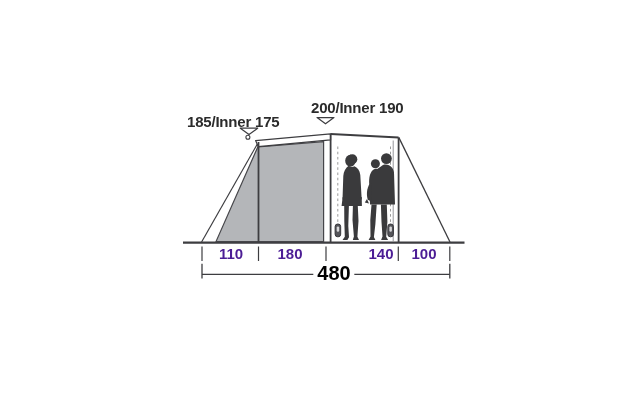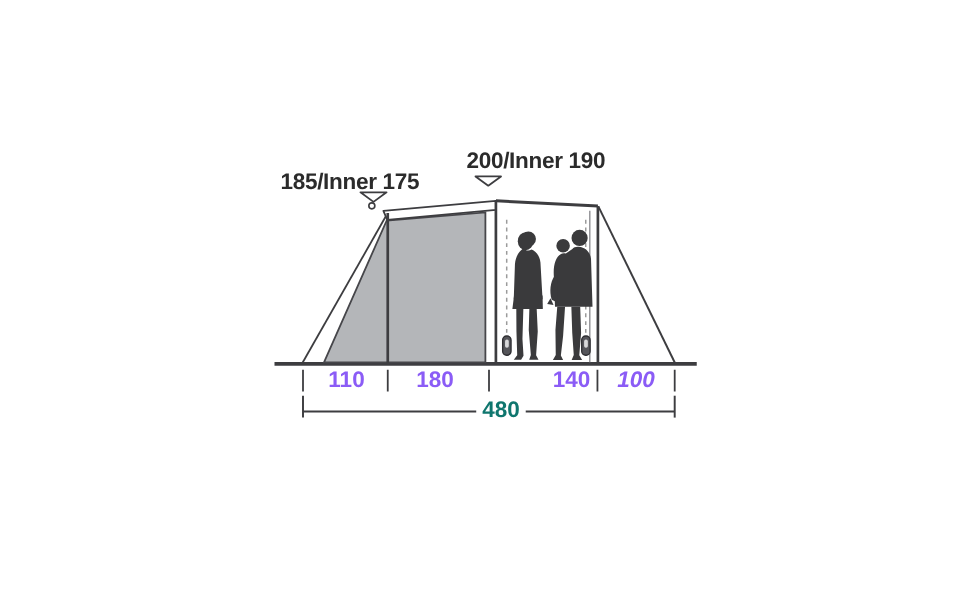--- a/index.html
+++ b/index.html
@@ -3,23 +3,23 @@
 <meta charset="utf-8">
 <style>
   html,body{margin:0;padding:0;}
   body{width:640px;height:400px;background:#ffffff;overflow:hidden;}
   .stage{position:relative;width:640px;height:400px;background:#ffffff;
          font-family:"Liberation Sans",sans-serif;}
   .stage svg{position:absolute;left:0;top:0;}
   .lbl{position:absolute;font-weight:700;font-size:15px;line-height:17px;
        color:#2b2b2b;white-space:nowrap;letter-spacing:-0.2px;}
   .dim{position:absolute;font-weight:700;font-size:15px;line-height:16px;
-       color:#8b5cf6;transform:translateX(-50%);white-space:nowrap;}
-  .total-chip{position:absolute;font-weight:700;font-size:15px;line-height:17px;
-       color:#0f766e;transform:translateX(-50%);background:#ffffff;
+       color:#4c1d95;transform:translateX(-50%);white-space:nowrap;}
+  .total-chip{position:absolute;font-weight:700;font-size:20px;line-height:17px;
+       color:#000000;transform:translateX(-50%);background:#ffffff;
        padding:0 4px;white-space:nowrap;}
   .ln{stroke:#3d3d40;}
 </style>
 </head>
 <body>
 
 <div class="stage">
 
   <svg width="640" height="400" viewBox="0 0 640 400">
 
@@ -99,17 +99,17 @@
       <line class="ln" x1="449.8" y1="263.8" x2="449.8" y2="278.4" stroke-width="1.3"></line>
     </g>
   </svg>
 
   <div class="lbl" style="left:187px;top:113px;">185/Inner 175</div>
   <div class="lbl" style="left:311px;top:99px;text-align:center;">200/Inner 190</div>
 
   <div class="dim" style="left:231px;top:246px;">110</div>
   <div class="dim" style="left:290px;top:246px;">180</div>
   <div class="dim" style="left:381px;top:246px;">140</div>
-  <div class="dim" style="left:424px;top:246px;font-style:italic;">100</div>
+  <div class="dim" style="left:424px;top:246px;">100</div>
 
   <div class="total-chip" style="left:334px;top:265px;">480</div>
 
 </div>
 
 </body></html>

